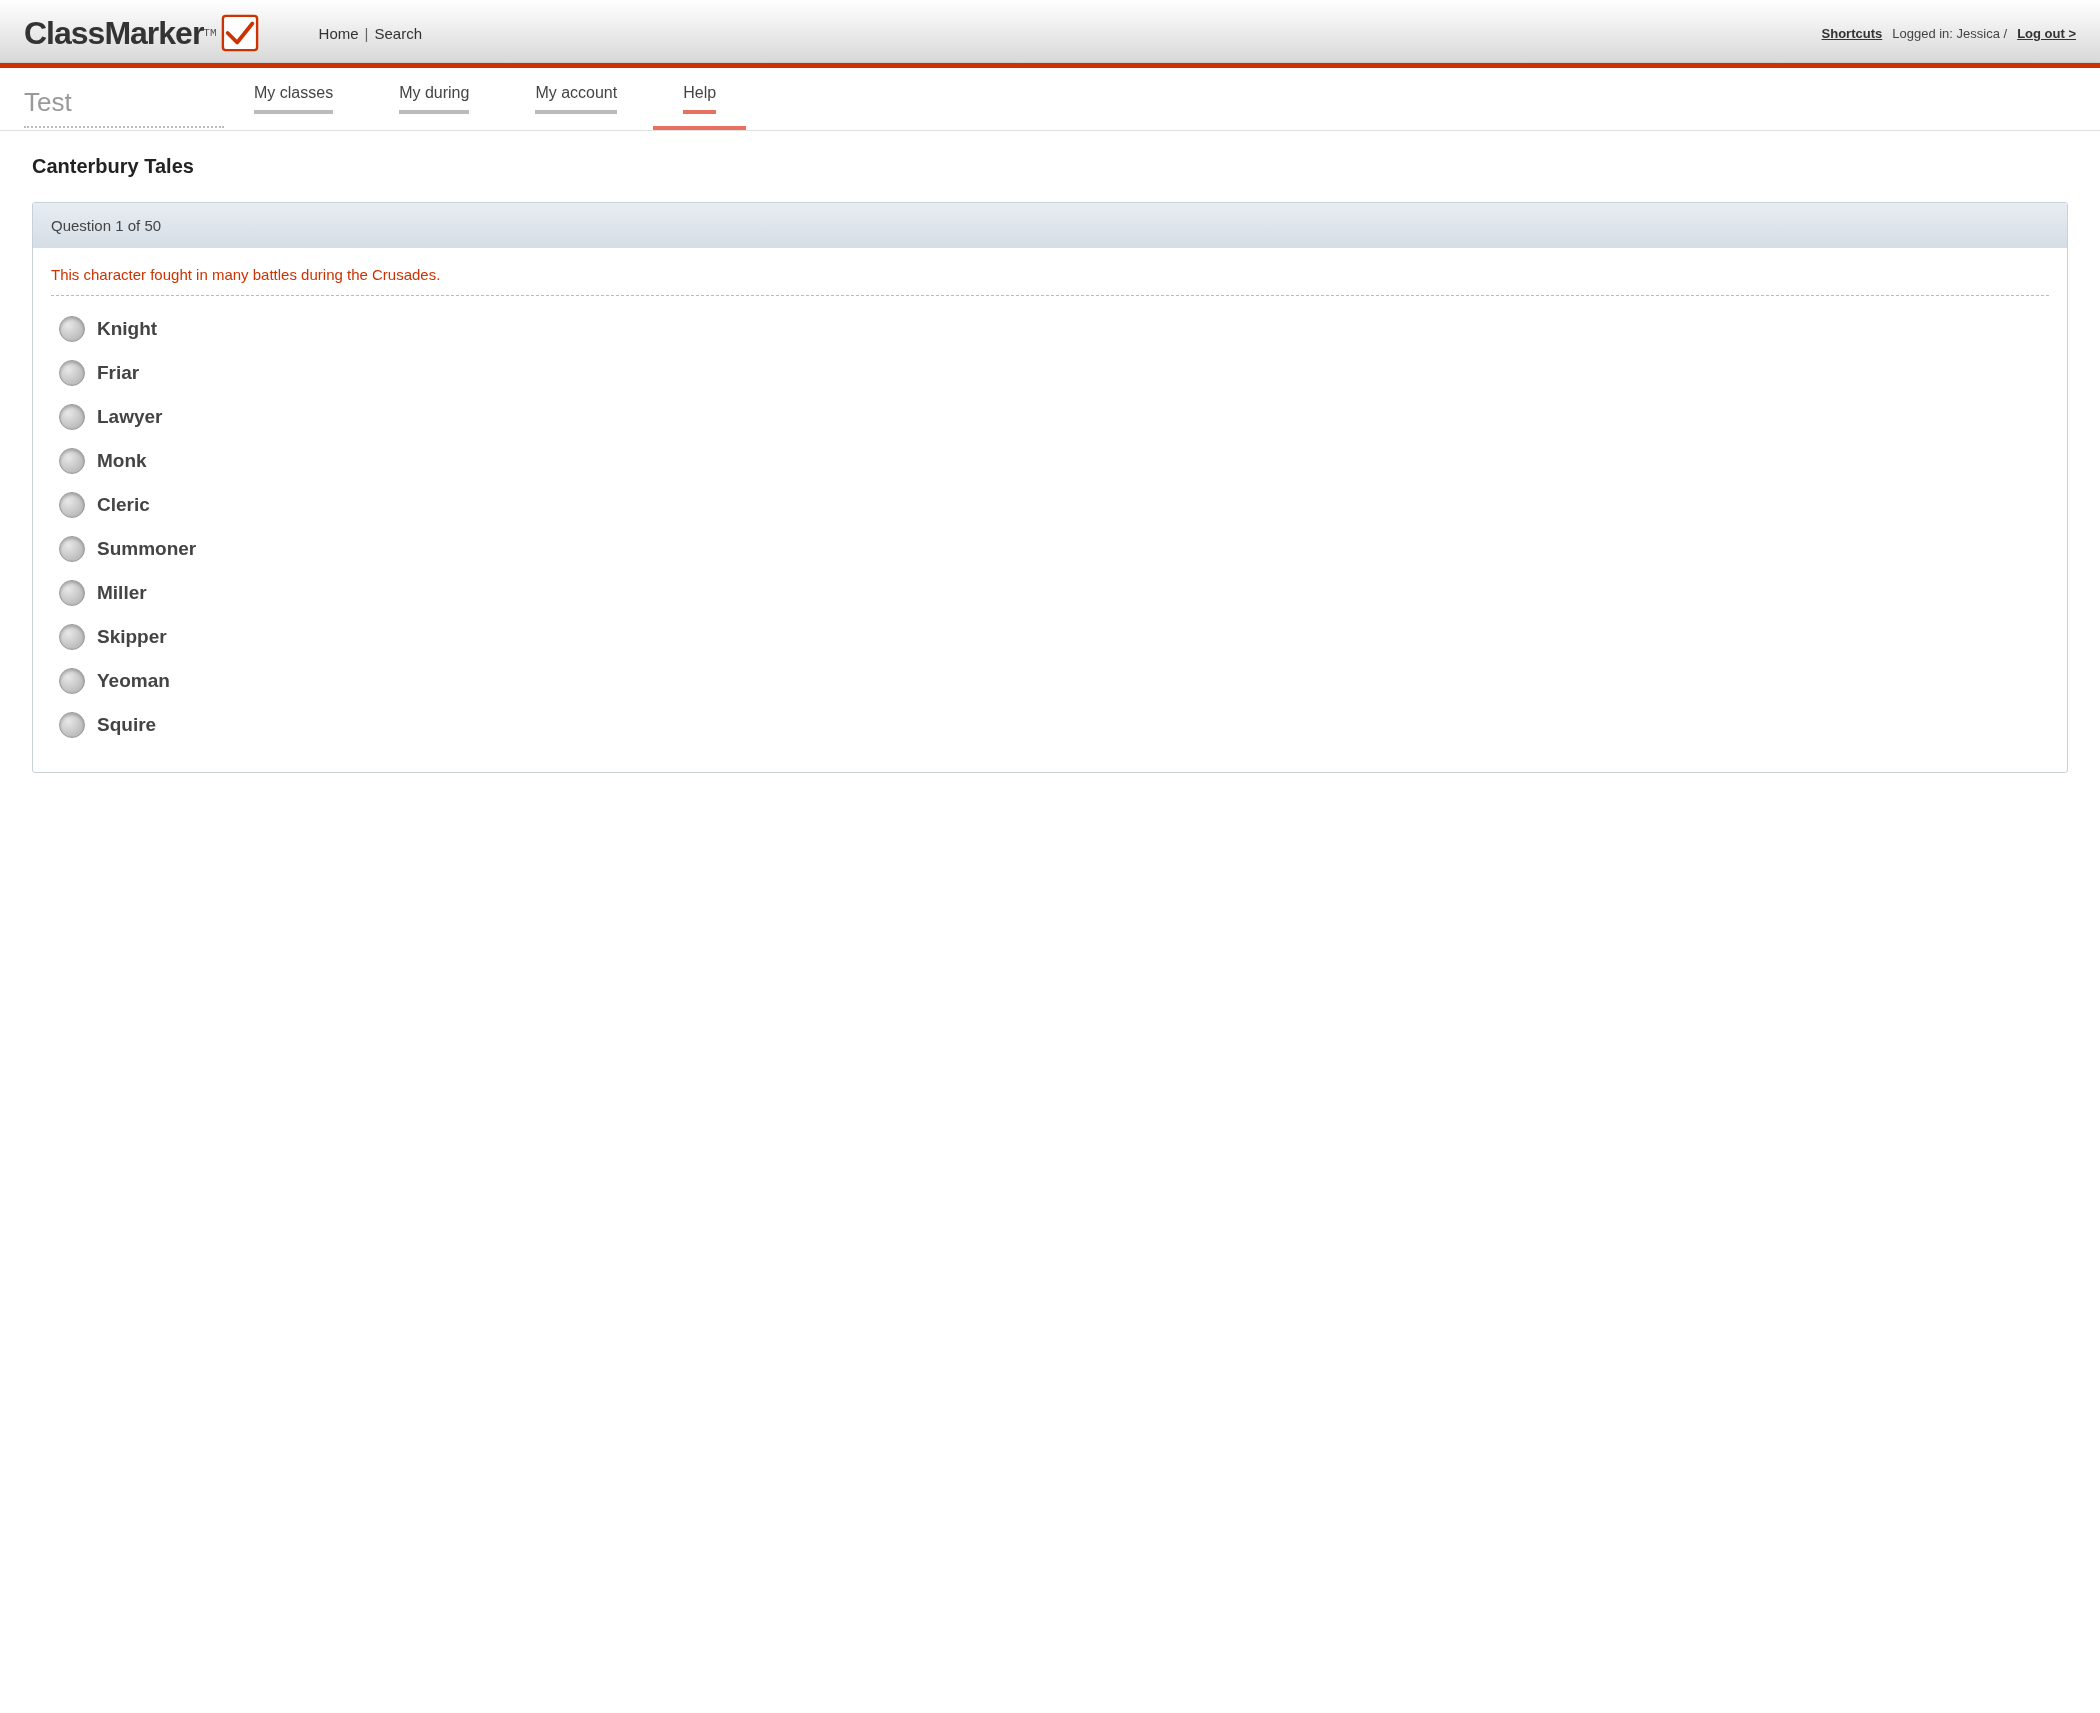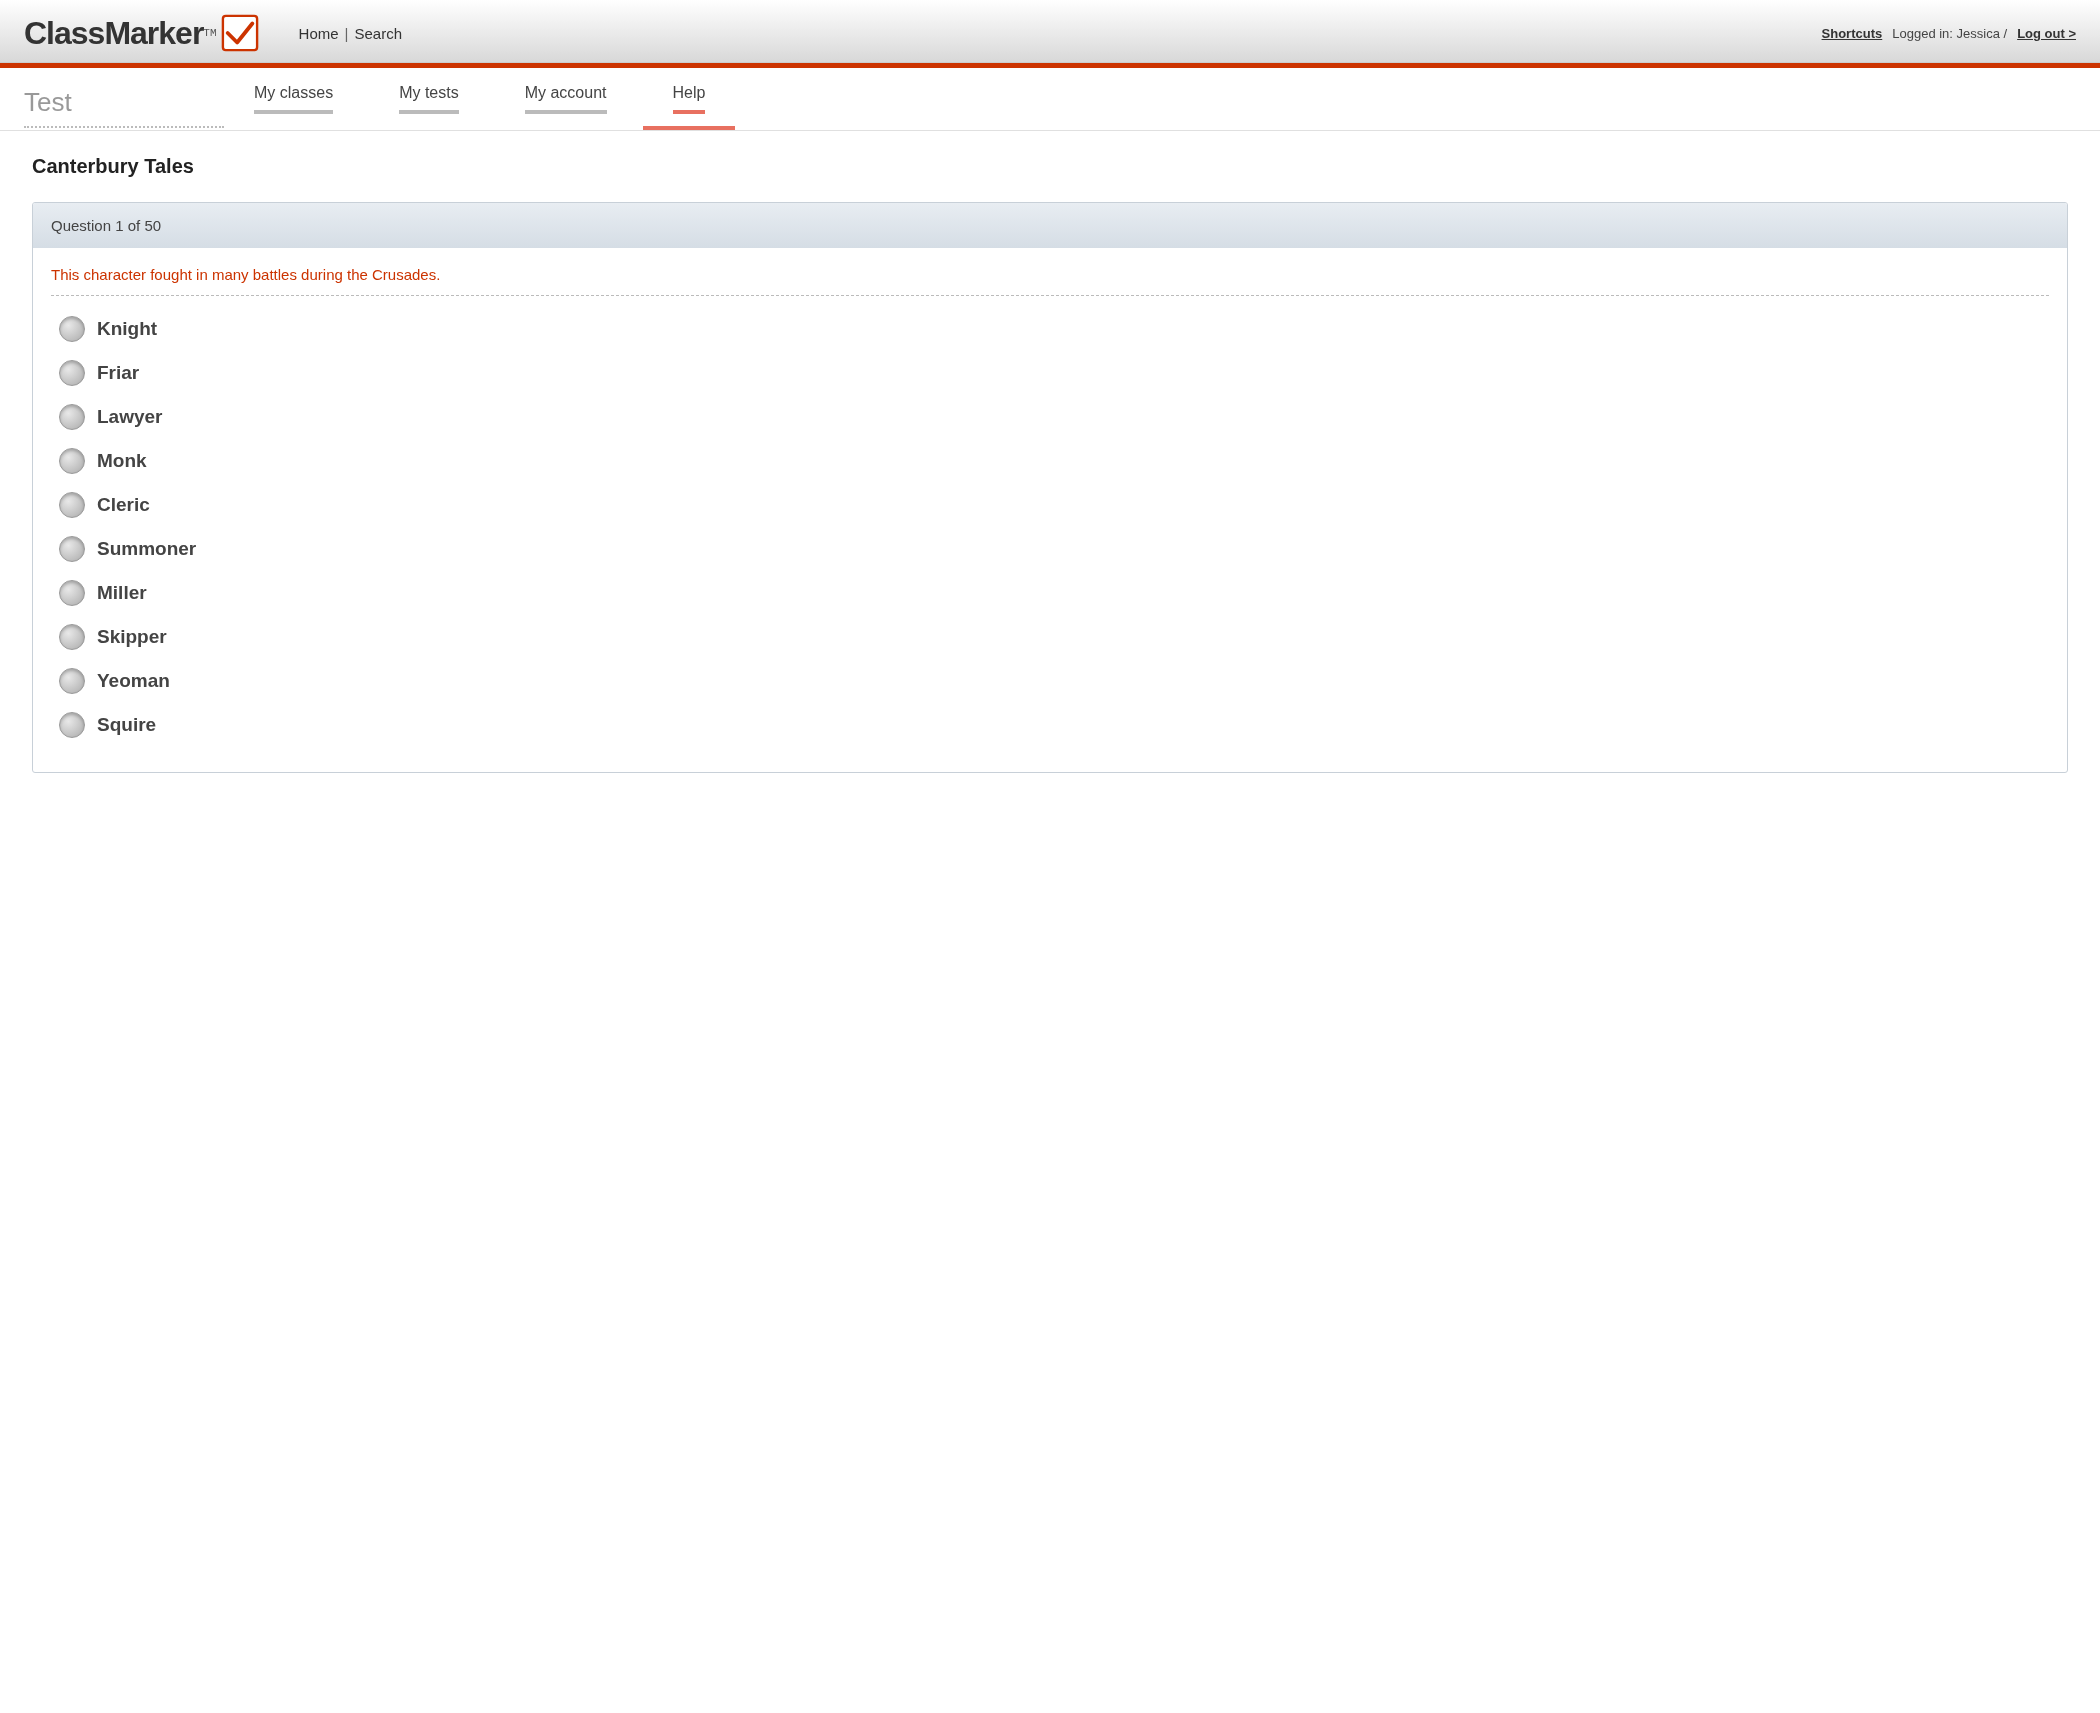--- a/index.html
+++ b/index.html
@@ -215,20 +215,21 @@
 
     
     .logo-wrapper {
       display: flex;
       align-items: center;
     }
 
     .header-left {
       display: flex;
       align-items: center;
+      gap: 20px;
     }
   </style>
 </head>
 <body>
 
 <div id="header">
   <div class="header-left">
     <div class="logo-wrapper">
       <span id="logo-text">ClassMarker</span>
       <sup id="logo-tm">TM</sup>
@@ -254,21 +255,21 @@
 <div id="orange-bar"></div>
 
 <div id="secondary-nav">
   <div id="page-title-area">Test</div>
   <div id="nav-tabs">
     <div class="nav-tab">
       <span>My classes</span>
       <span class="tab-underline tab-underline-gray"></span>
     </div>
     <div class="nav-tab">
-      <span>My tests</span>
+      <span>My during</span>
       <span class="tab-underline tab-underline-gray"></span>
     </div>
     <div class="nav-tab">
       <span>My account</span>
       <span class="tab-underline tab-underline-gray"></span>
     </div>
     <div class="nav-tab active-help">
       <span>Help</span>
       <span class="tab-underline tab-underline-orange"></span>
     </div>

